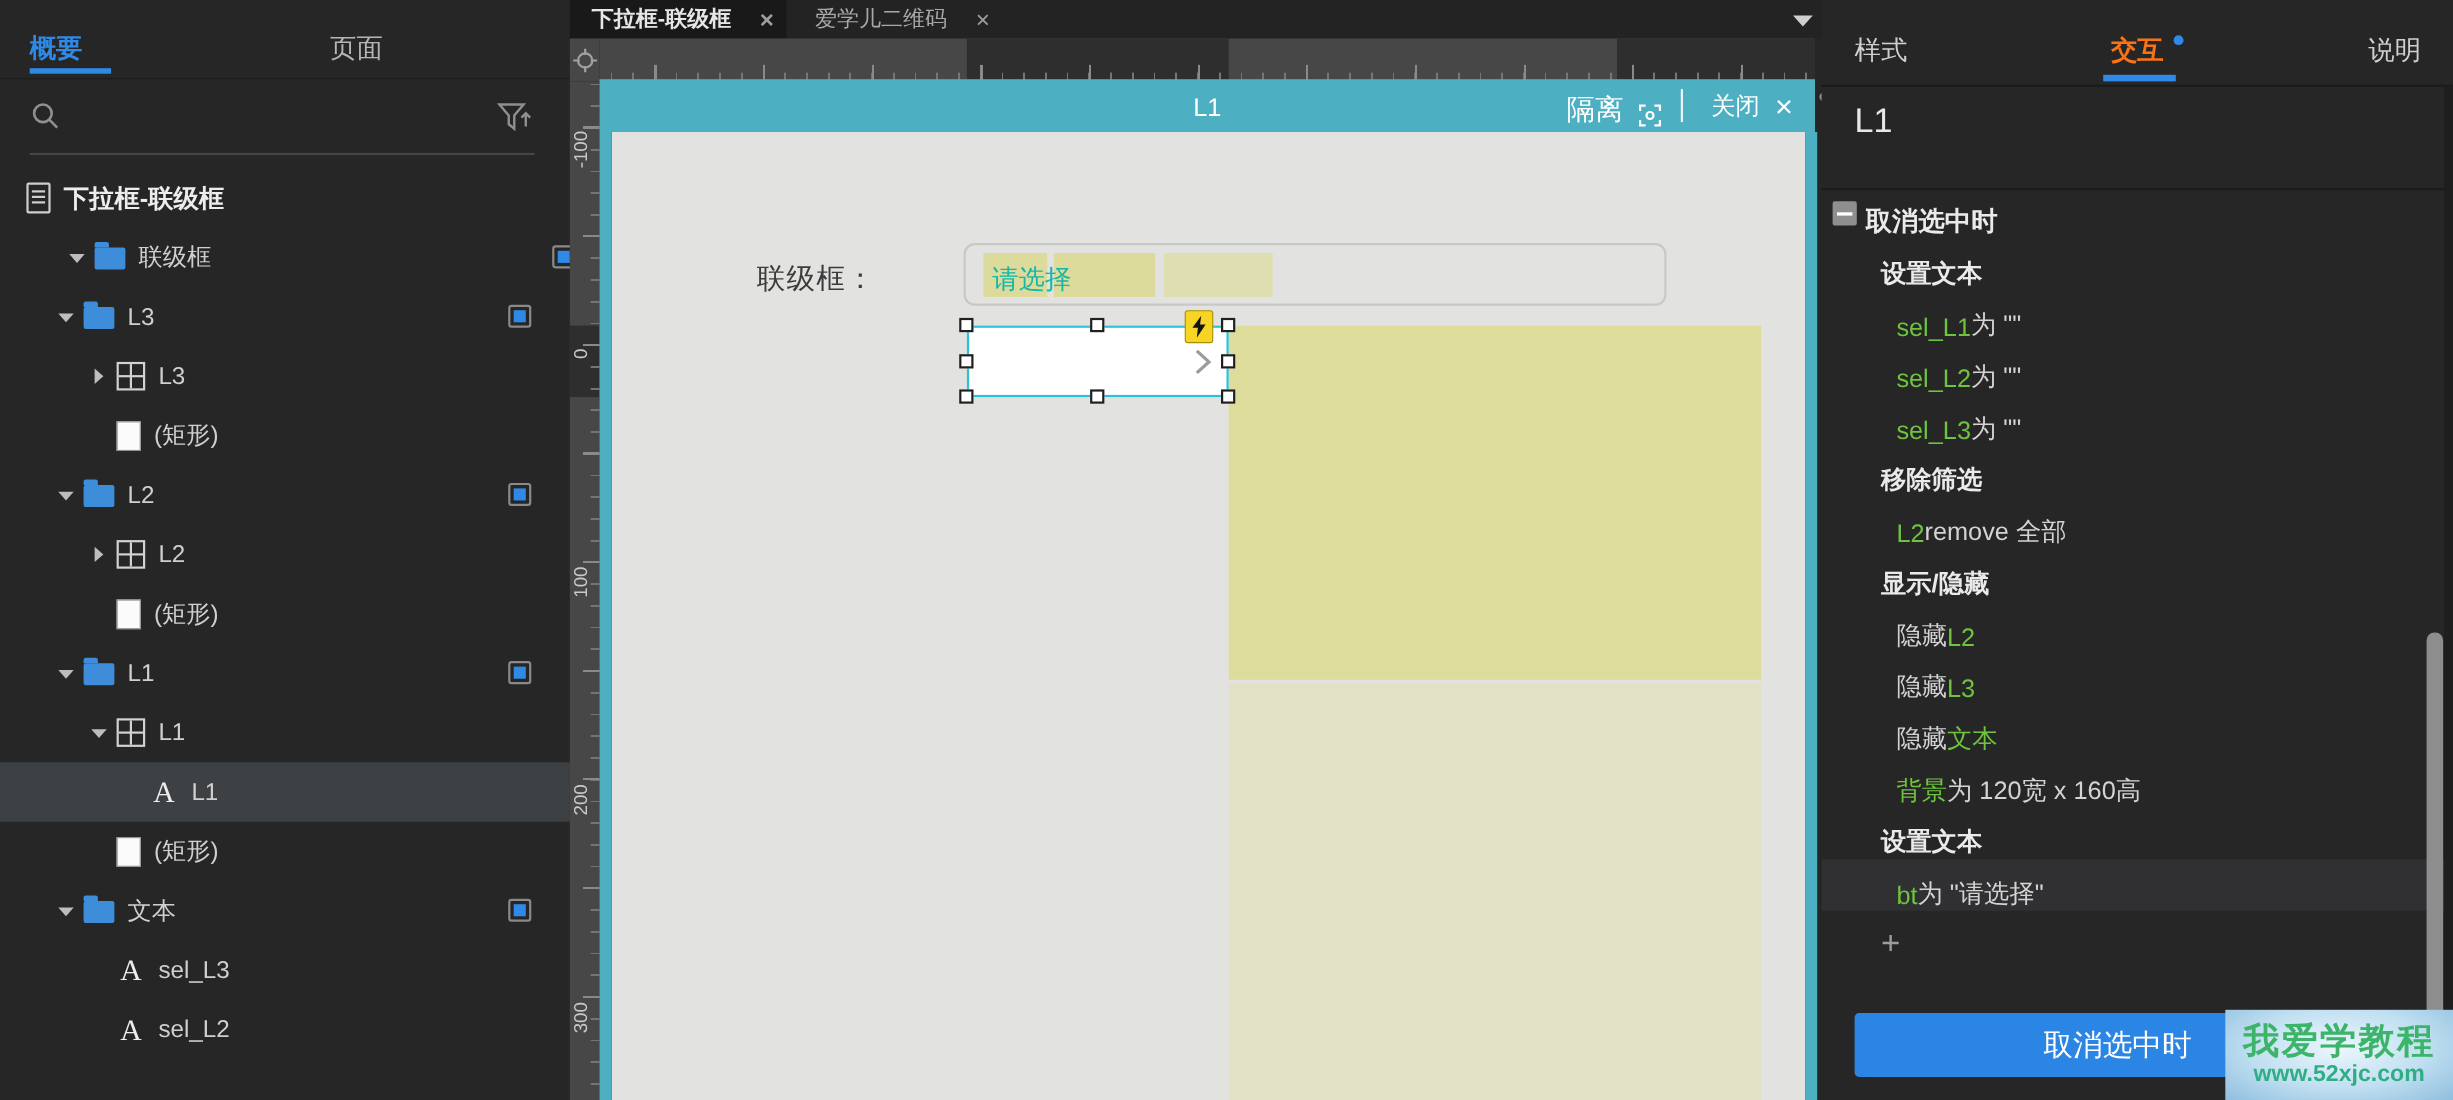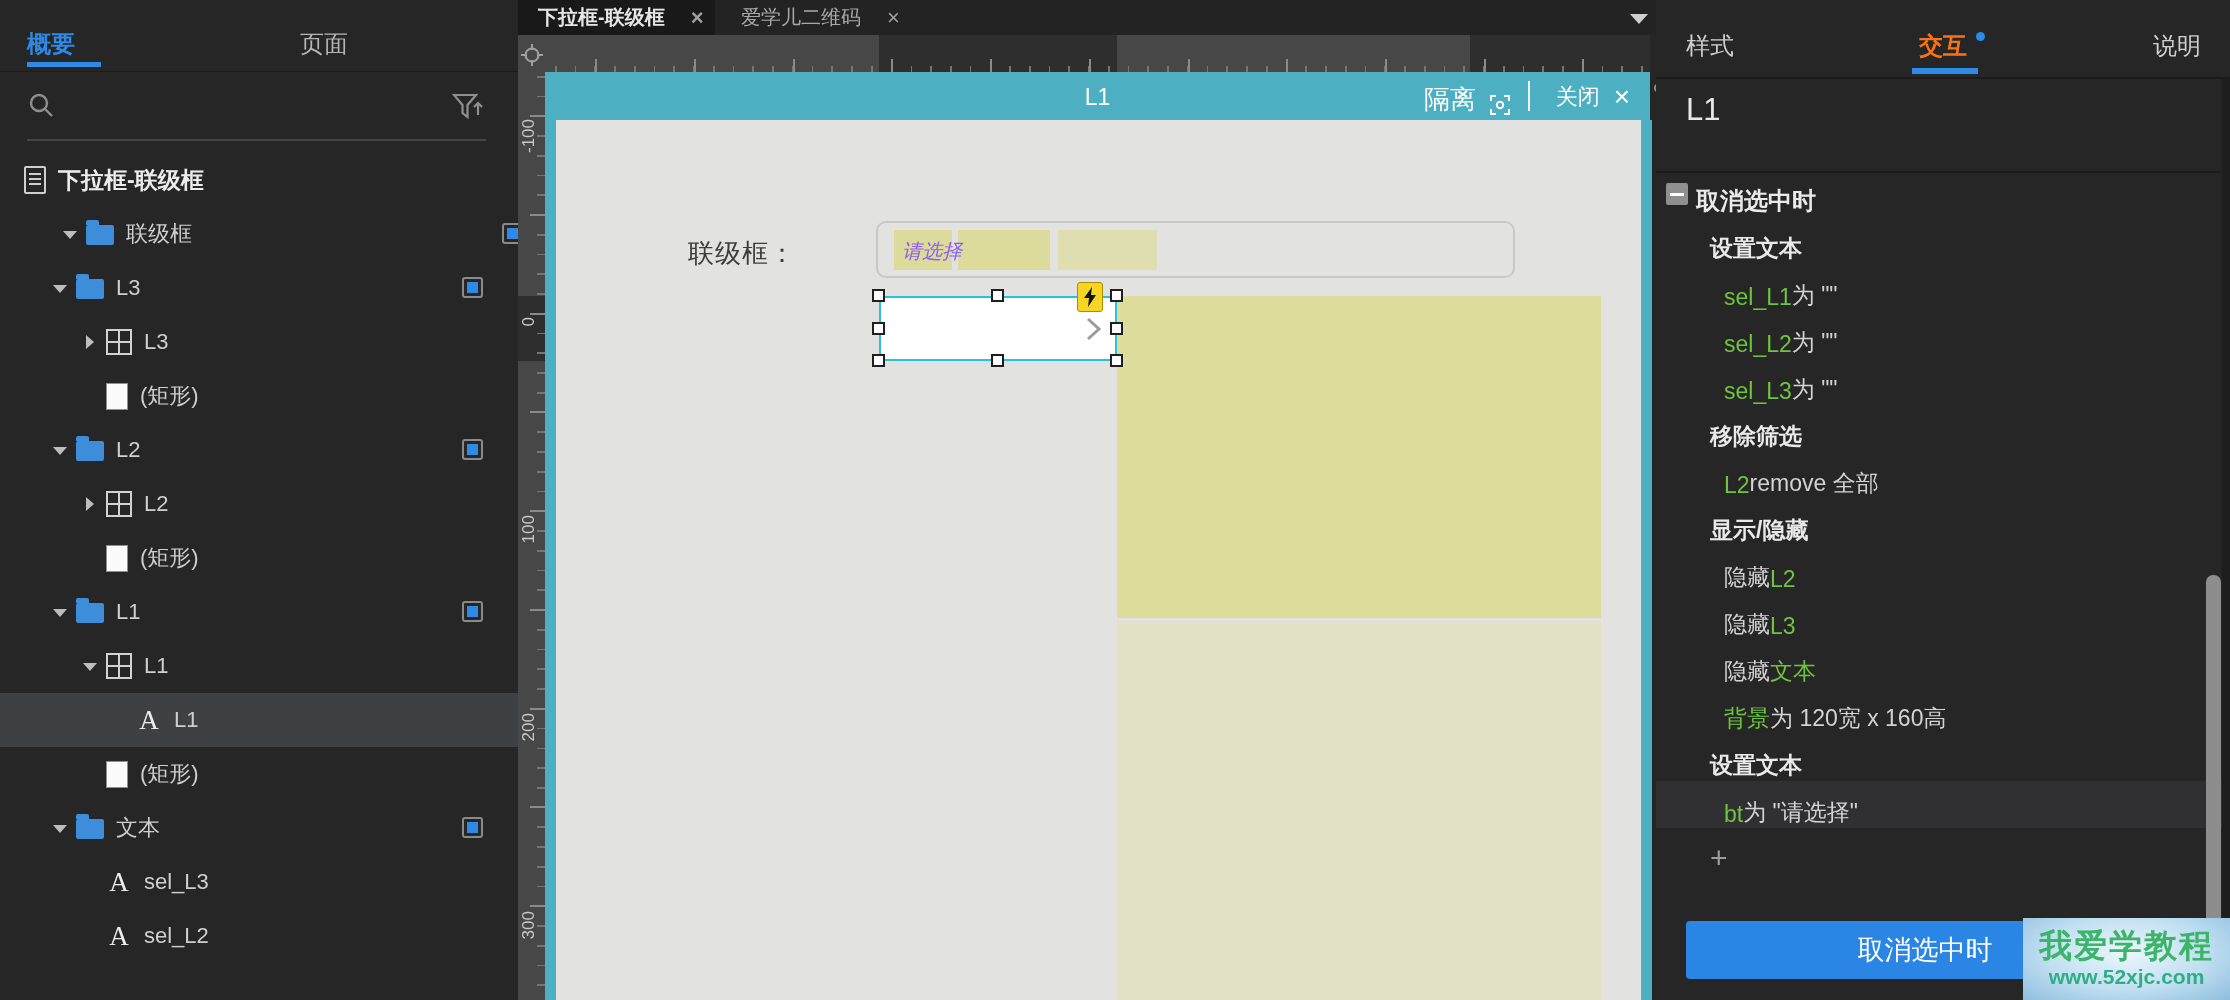--- a/index.html
+++ b/index.html
@@ -82,21 +82,21 @@
   #teal-left{left:545px;top:120px;width:11px;height:880px;background:#4cafc2;}
   #teal-right{left:1641px;top:120px;width:11px;height:880px;background:#4cafc2;}
   #canvas-bg{left:556px;top:120px;width:1085px;height:880px;background:#e2e3e1;}
 
   #cv-label{left:688px;top:236px;font-size:26px;color:#3c3c3c;letter-spacing:1px;}
   #combo{left:876px;top:221px;width:639px;height:57px;border:2px solid #c8c8c8;border-radius:10px;box-sizing:border-box;}
   .kblock{position:absolute;top:230px;height:40px;}
   #kb1{left:894px;width:58px;background:#dcdb9c;}
   #kb2{left:958px;width:92px;background:#dcdb9c;}
   #kb3{left:1058px;width:99px;background:#dfdeb0;}
-  #cv-placeholder{left:902px;top:238px;font-size:20px;color:#8b5cf6;font-style:italic;}
+  #cv-placeholder{left:902px;top:238px;font-size:24px;color:#14b8a6;}
   #panel-l2{left:1117px;top:296px;width:484px;height:322px;background:#dddc9b;}
   #panel-l3{left:1117px;top:621px;width:484px;height:379px;background:#e2e1c5;}
   #sel-widget{left:879px;top:296px;width:238px;height:65px;background:#fff;border:2px solid #29c2d8;box-sizing:border-box;}
   #wchevron{left:1080px;top:315px;}
   .handle{position:absolute;width:13px;height:13px;background:#fff;border:2px solid #1f1f1f;box-sizing:border-box;}
   #bolt{left:1077px;top:282px;width:26px;height:30px;background:#f7d525;border:1px solid #a98f00;border-radius:3px;box-sizing:border-box;display:flex;align-items:center;justify-content:center;}
 
   
   #split-handle{left:1654px;top:84px;width:19px;height:8px;background:#8f8f8f;border-radius:4px;}
   #split-dots{left:1661px;top:104px;width:3px;height:856px;

